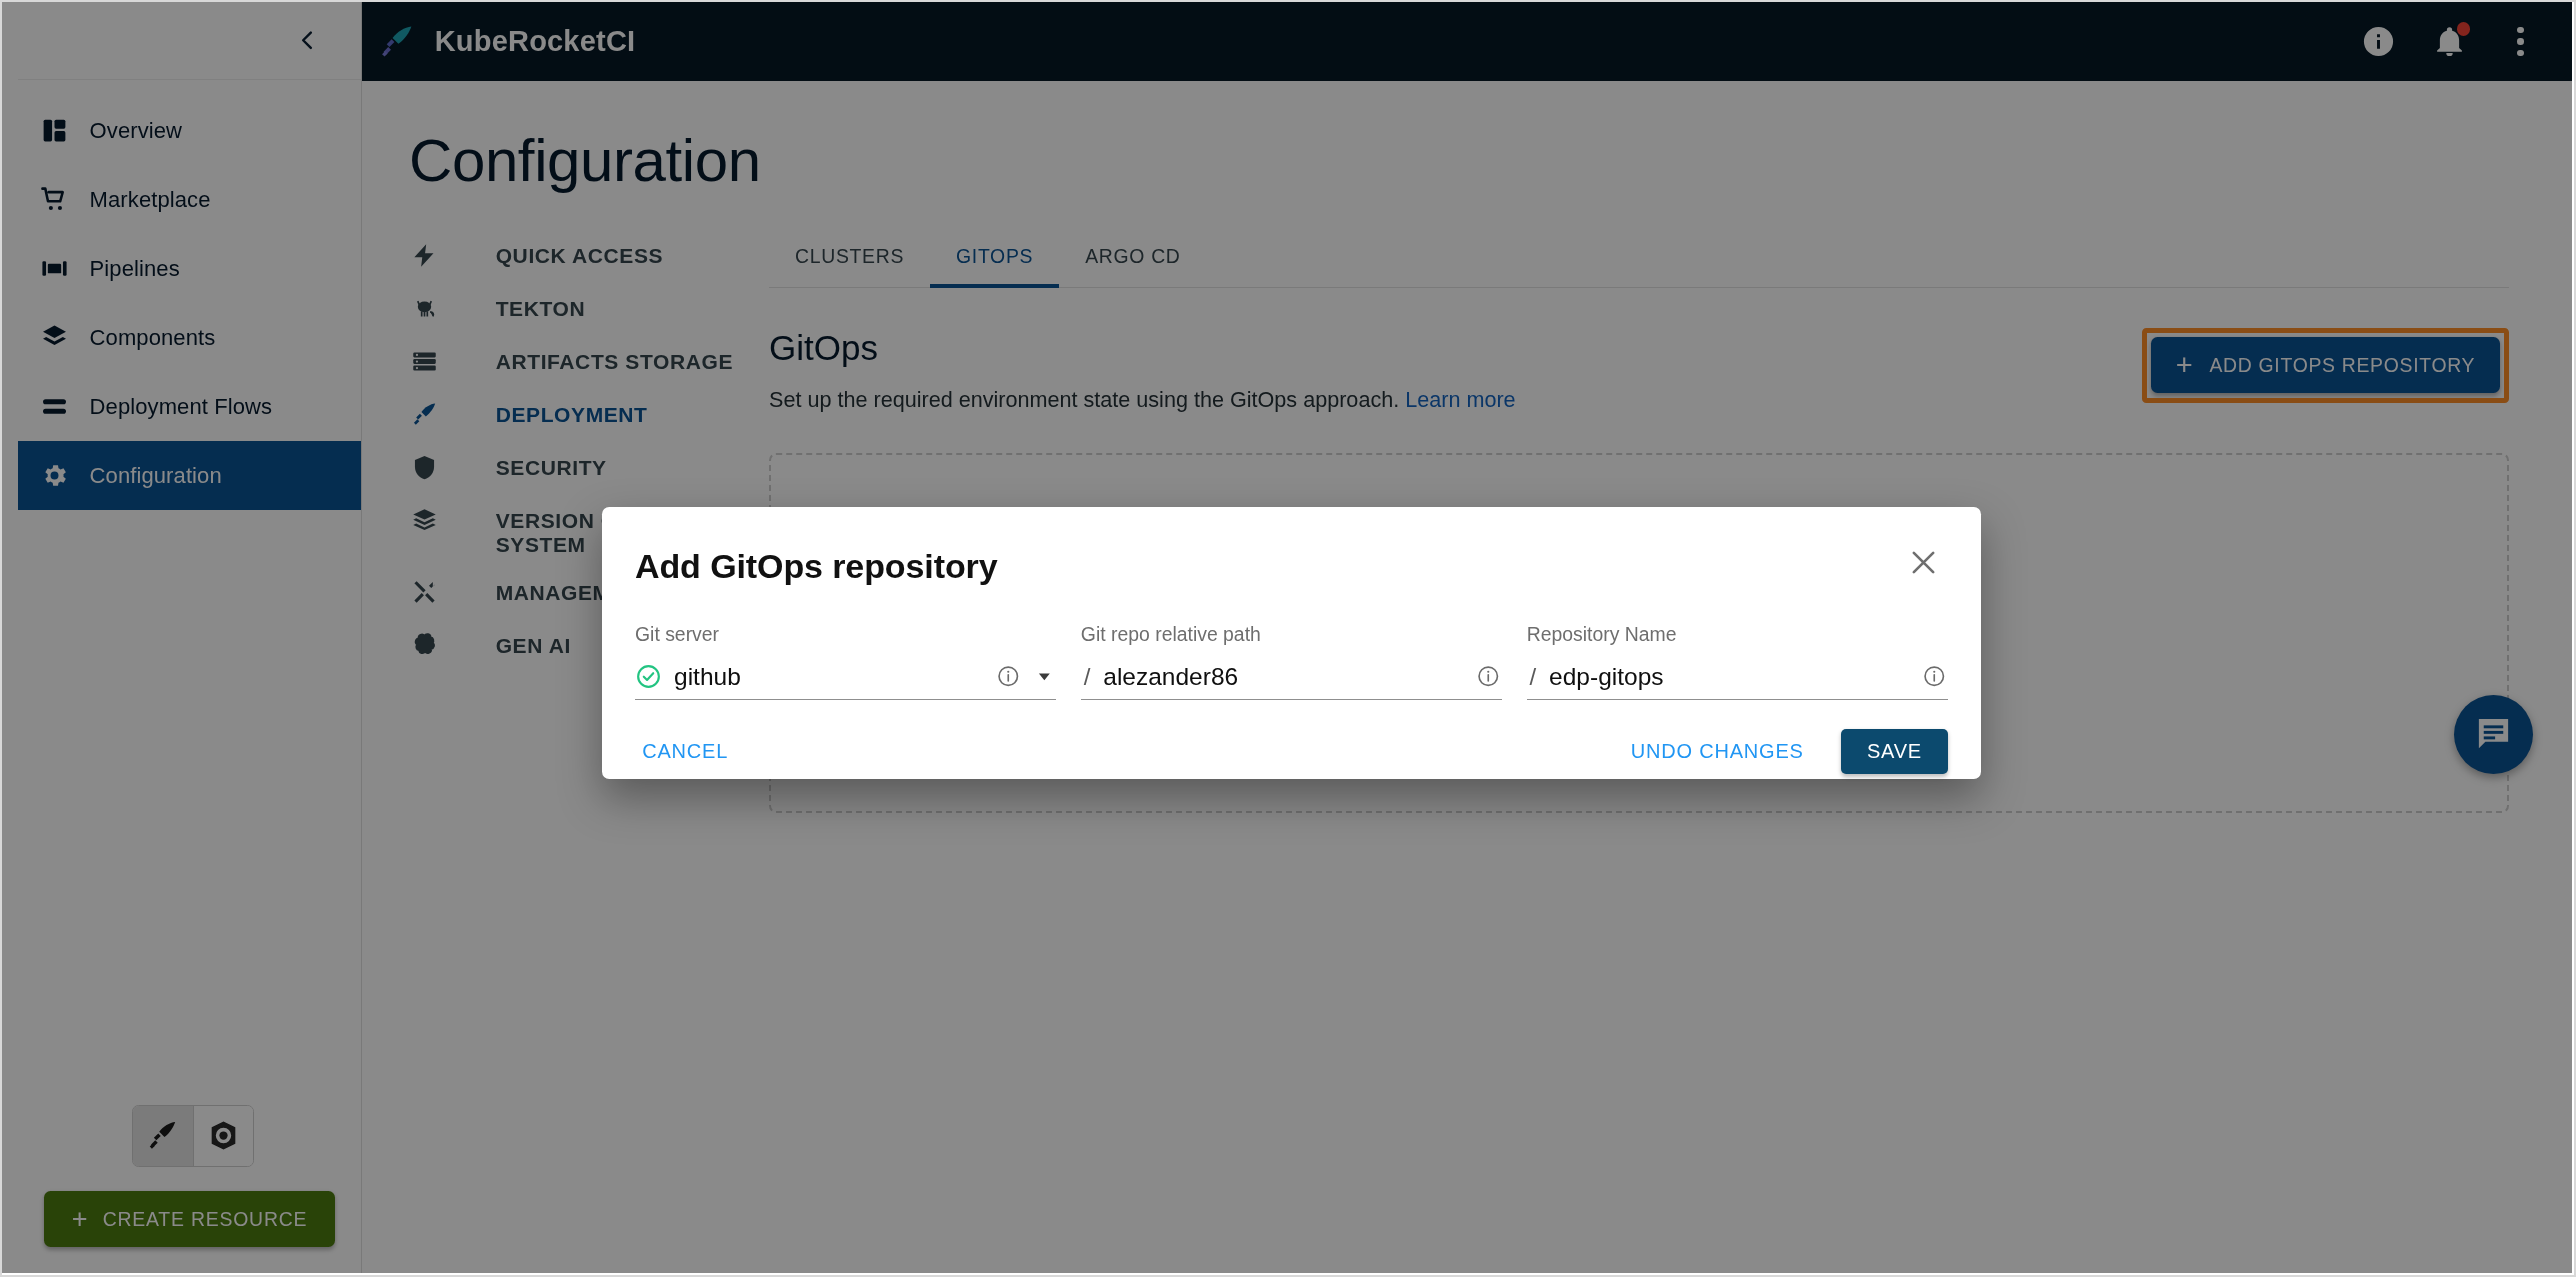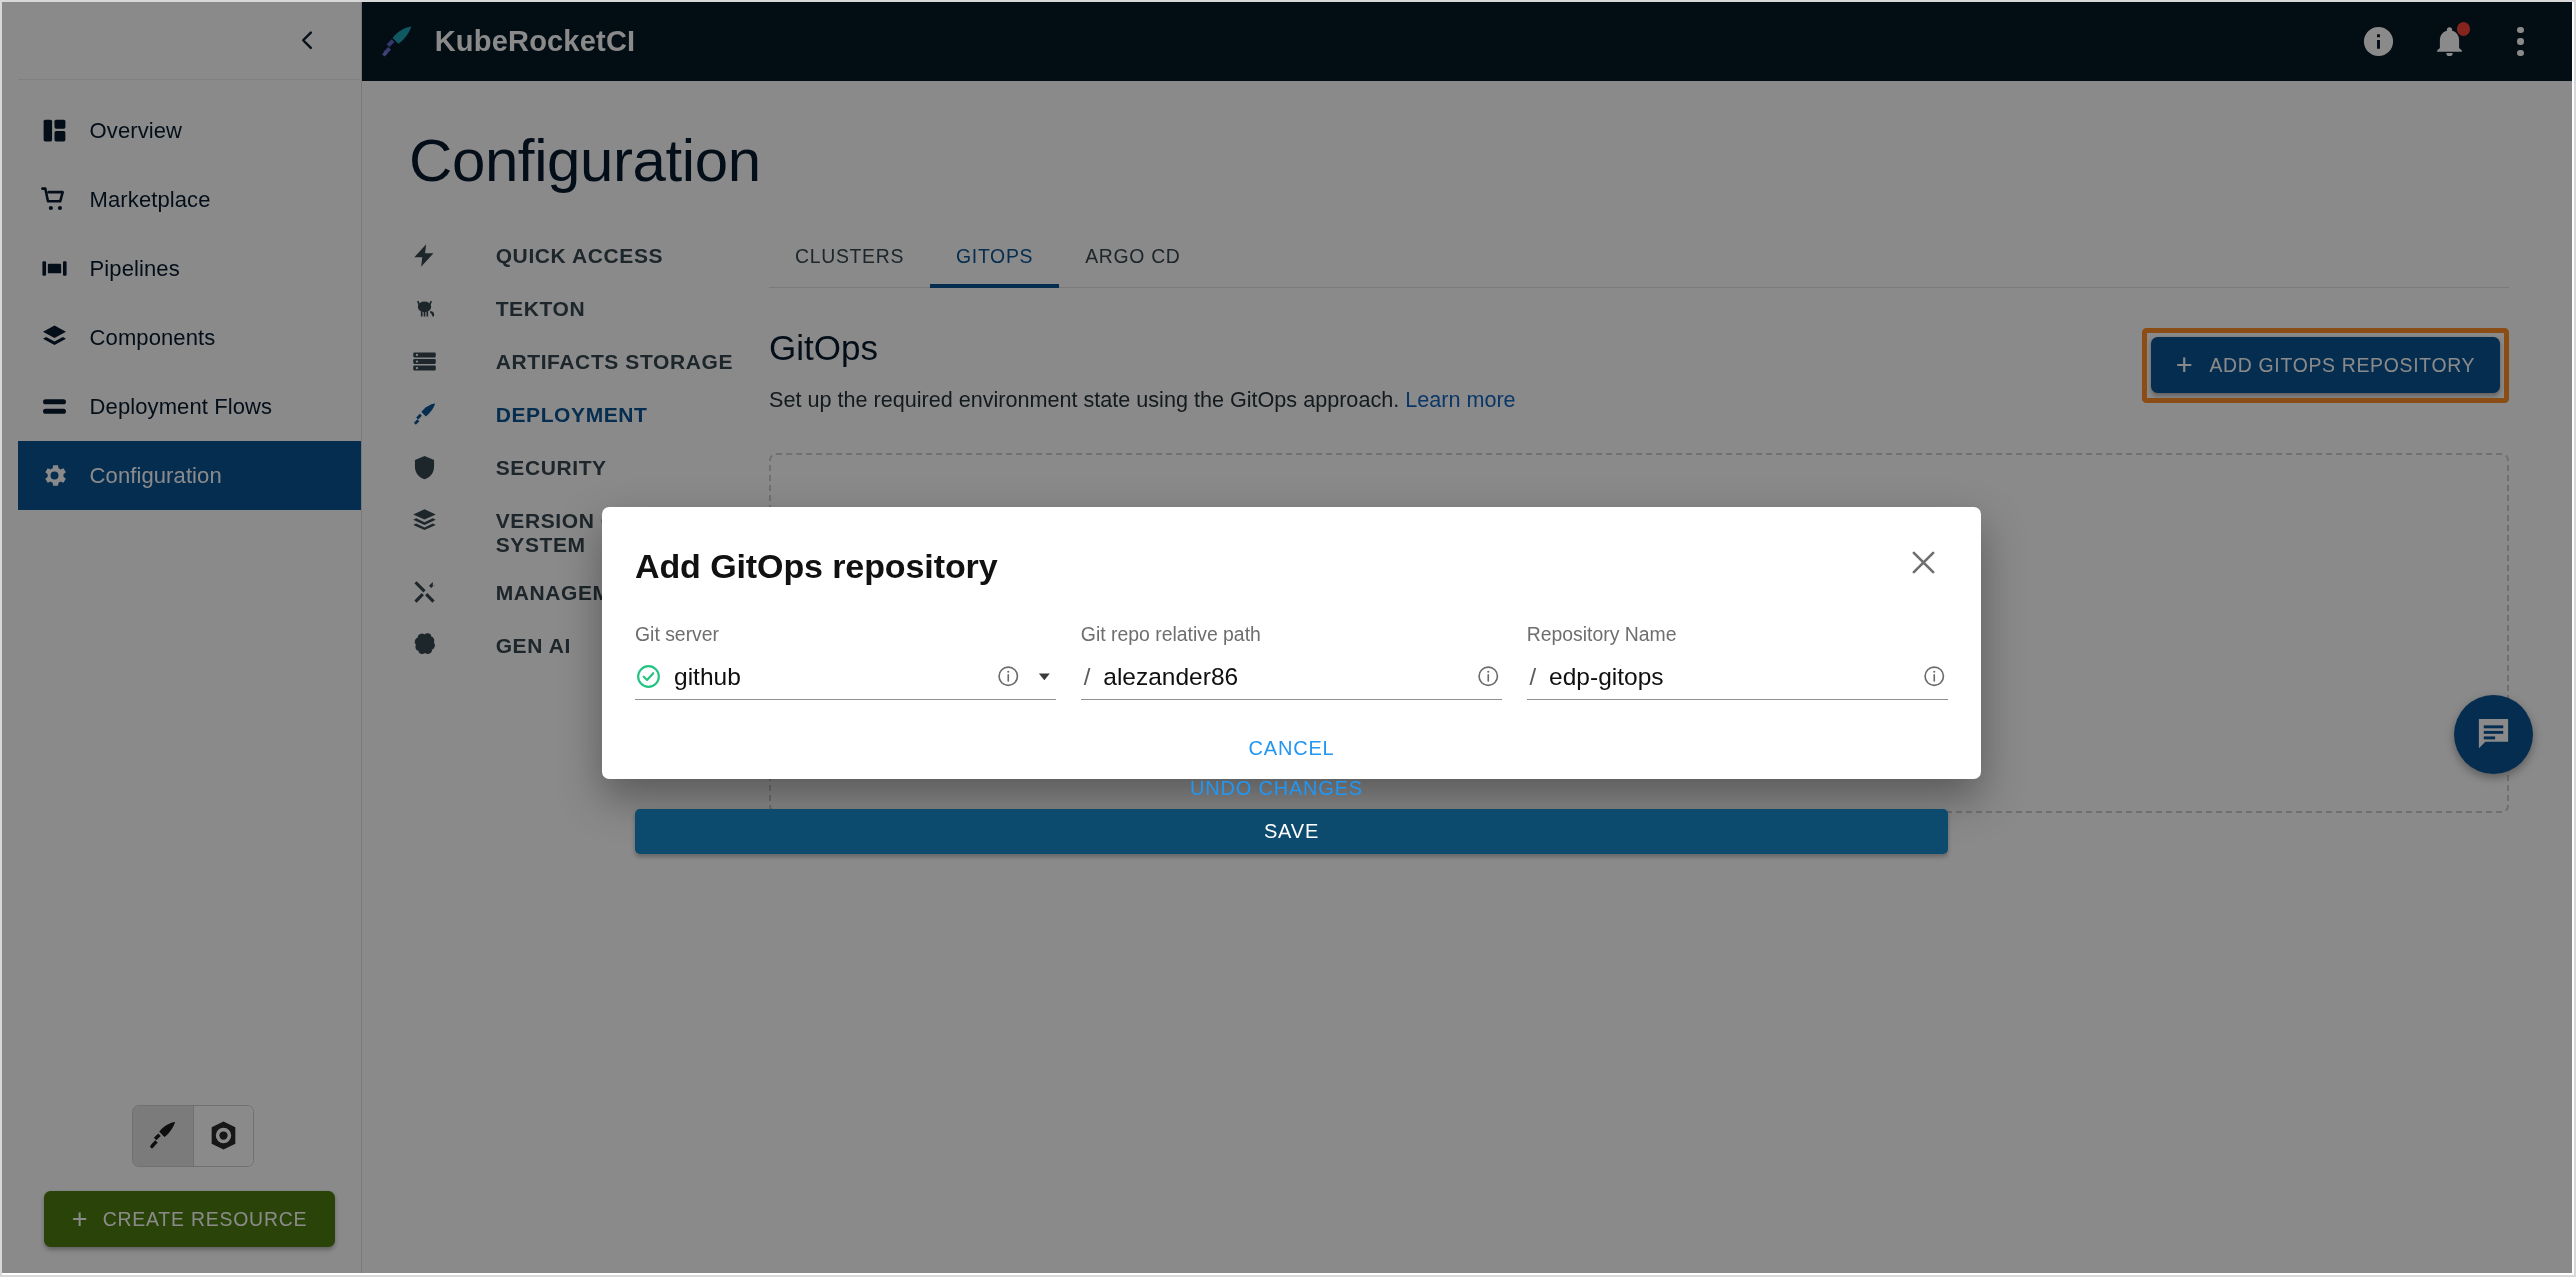--- a/index.html
+++ b/index.html
@@ -244,23 +244,22 @@
   .field-row .status-ok { width: 29px; flex: 0 0 29px; display:flex; align-items:center; }
   .field-row .status-ok svg { width: 27px; height: 27px; }
   .slash { font-size: 24px; color: #5a5a5a; padding: 0 2.9px; }
   .field-value { flex: 1; font-size: 24.5px; color: #0f0f0f; }
   .info-ico { width: 27px; flex: 0 0 27px; display:flex; align-items:center; justify-content:center; color:#6b6b6b; }
   .info-ico svg { width: 24.5px; height: 24.5px; }
   .caret { width: 24.5px; flex: 0 0 24.5px; display:flex; align-items:center; justify-content:center; }
   .caret svg { width: 18.7px; height: 18.7px; fill: #3b3b3b; }
 
   .modal-actions {
-    display: flex; 
+    display: flex; align-items: center;
     margin-top: 29px;
-    flex-direction: column;
   }
   .btn-text {
     background: none; border: none;
     color: #2196f3; font-size: 20px; font-weight: 500; letter-spacing: 0.8px;
     padding: 8.6px 7.2px;
   }
   .modal-actions .spacer { flex: 1; }
   .btn-undo { margin-right: 30px; }
   .btn-save {
     background: #0c4a6e; color: #ffffff; border: none; border-radius: 5px;

